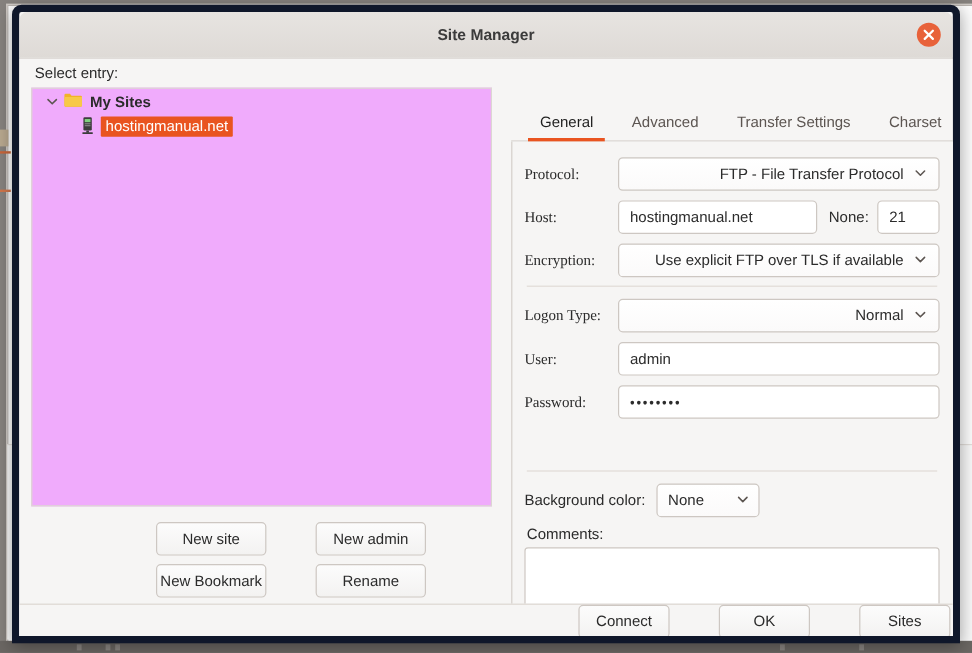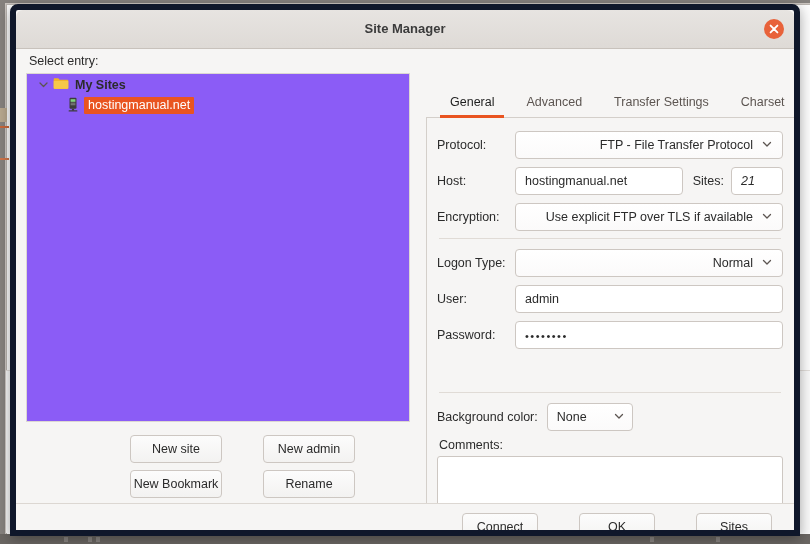--- a/index.html
+++ b/index.html
@@ -158,21 +158,21 @@
     left: 13px;
     top: 5px;
     font-size: 12.5px;
   }
   #tree {
     position: absolute;
     left: 10px;
     top: 24px;
     width: 384px;
     height: 349px;
-    background: #8b5cf6;
+    background: #f0abfc;
     border: 1px solid #dcd7d2;
     box-sizing: border-box;
     overflow: hidden;
   }
   .tree-row {
     display: flex;
     align-items: center;
     height: 21px;
     padding-left: 8px;
     cursor: pointer;
@@ -276,20 +276,21 @@
   .field-row {
     display: flex;
     align-items: center;
     height: 30px;
     margin-bottom: 6px;
   }
   .field-label {
     width: 78px;
     flex: none;
     font-size: 12.5px;
+    font-family: Liberation Serif, serif;
   }
   .control {
     flex: 1;
     height: 28px;
     background: #ffffff;
     border: 1px solid #cdc7c2;
     border-radius: 4px;
     box-sizing: border-box;
     display: flex;
     align-items: center;
@@ -308,21 +309,20 @@
   .chevron { flex: none; margin-left: 8px; }
 
   .port-label {
     flex: none;
     margin: 0 7px 0 10px;
     font-size: 12.5px;
   }
   .port-control {
     flex: none;
     width: 52px;
-    font-style: italic;
   }
   .pw-dots {
     letter-spacing: 1.5px;
     font-size: 11px;
     line-height: 1;
     position: relative;
     top: 1px;
   }
 
   .divider {
@@ -370,23 +370,23 @@
   
   #footer {
     position: absolute;
     left: 0;
     right: 0;
     top: 493px;
     height: 38px;
     border-top: 1px solid #dcd7d2;
     background: #f6f5f4;
     display: flex;
-    align-items: flex-end;
+    align-items: flex-start;
     justify-content: flex-end;
-    padding-right: 22px;
+    padding-right: 2px;
     gap: 9px;
     box-sizing: border-box;
   }
   .footer-btn { width: 76px; }
 </style>
 </head>
 <body>
 
 <div id="desktop">
   <div class="bg-window" id="bg-win-main"></div>
@@ -488,21 +488,21 @@
             </span>
           </div>
         </div>
 
         
         <div class="field-row">
           <span class="field-label">Host:</span>
           <div class="control">
             <span>hostingmanual.net</span>
           </div>
-          <span class="port-label">Sites:</span>
+          <span class="port-label">None:</span>
           <div class="control port-control">
             <span>21</span>
           </div>
         </div>
 
         
         <div class="field-row">
           <span class="field-label">Encryption:</span>
           <div class="control combo">
             <span class="combo-value">Use explicit FTP over TLS if available</span>

